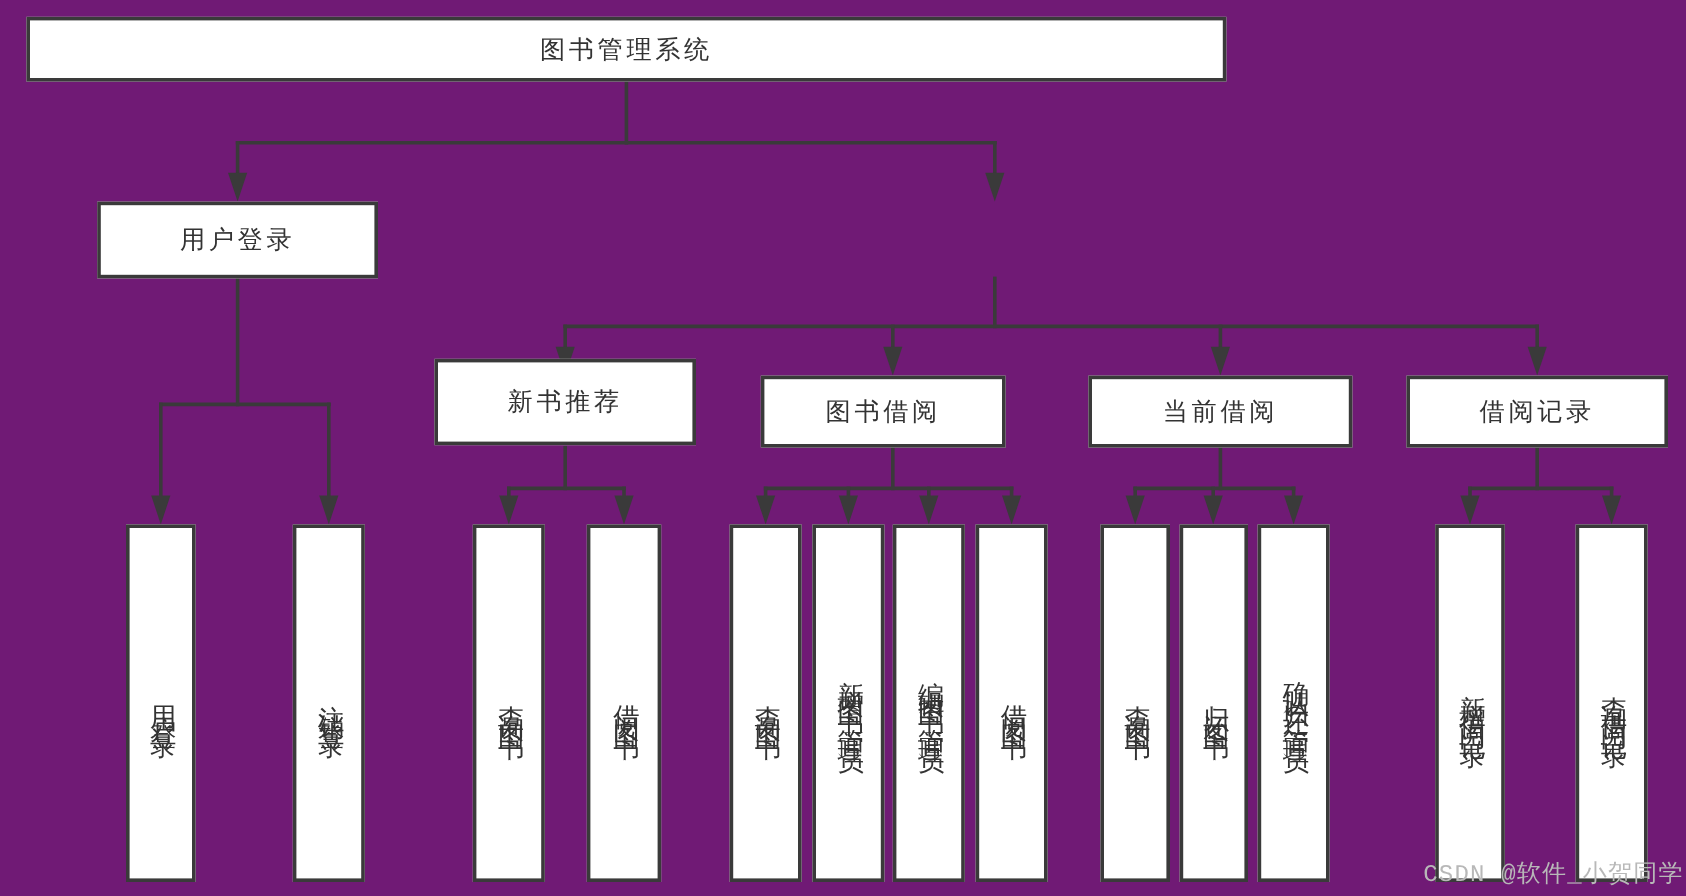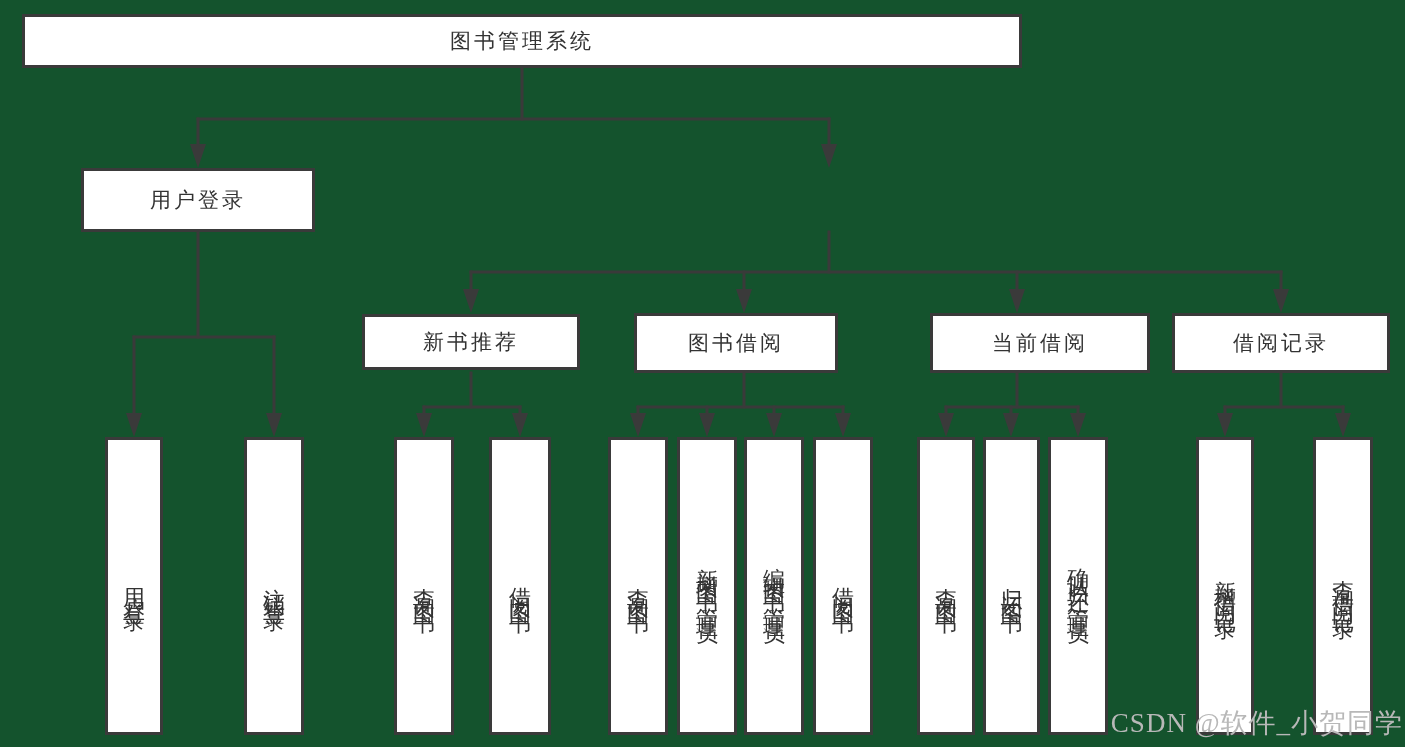--- a/index.html
+++ b/index.html
@@ -1,21 +1,21 @@
 <!DOCTYPE html>
 <html><head>
 <meta charset="utf-8">
 <style>
   html, body { margin: 0; padding: 0; background: #ffffff; }
   #canvas {
     position: relative;
     width: 1405px;
     height: 747px;
-    background: #14532d;
-    font-family: Liberation Serif, serif;
+    background: #701a75;
+    font-family: Liberation Mono, monospace;
     color: #333333;
     overflow: hidden;
   }
   #connectors {
     position: absolute;
     left: 0; top: 0;
     width: 1405px;
     height: 747px;
   }
   .hbox {
@@ -48,21 +48,21 @@
     text-orientation: mixed;
     font-size: 22px;
     line-height: 1.0;
     letter-spacing: 8px;
     white-space: nowrap;
   }
   #watermark {
     position: absolute;
     right: 2px;
     bottom: 6px;
-    font-size: 27px;
+    font-size: 20px;
     color: #b8b8b8;
     letter-spacing: 1px;
     white-space: nowrap;
   }
 </style>
 </head>
 <body>
 
 <div id="canvas">
 
@@ -134,27 +134,27 @@
   </svg>
 
   <div class="hbox" style="left:22px;top:14px;width:1000px;height:54px">
     <span>图书管理系统</span>
   </div>
 
   <div class="hbox" style="left:81px;top:168px;width:234px;height:64px">
     <span>用户登录</span>
   </div>
 
-  <div class="hbox" style="left:362px;top:314px;width:218px;height:56px">
+  <div class="hbox" style="left:362px;top:299px;width:218px;height:72px">
     <span>新书推荐</span>
   </div>
   <div class="hbox" style="left:634px;top:313px;width:204px;height:60px">
     <span>图书借阅</span>
   </div>
-  <div class="hbox" style="left:930px;top:313px;width:220px;height:60px">
+  <div class="hbox" style="left:907px;top:313px;width:220px;height:60px">
     <span>当前借阅</span>
   </div>
   <div class="hbox" style="left:1172px;top:313px;width:218px;height:60px">
     <span>借阅记录</span>
   </div>
 
   <div class="leaf" style="left:105px;width:58px">
     <span class="v">用户登录</span>
   </div>
   <div class="leaf" style="left:244px;width:60px">

